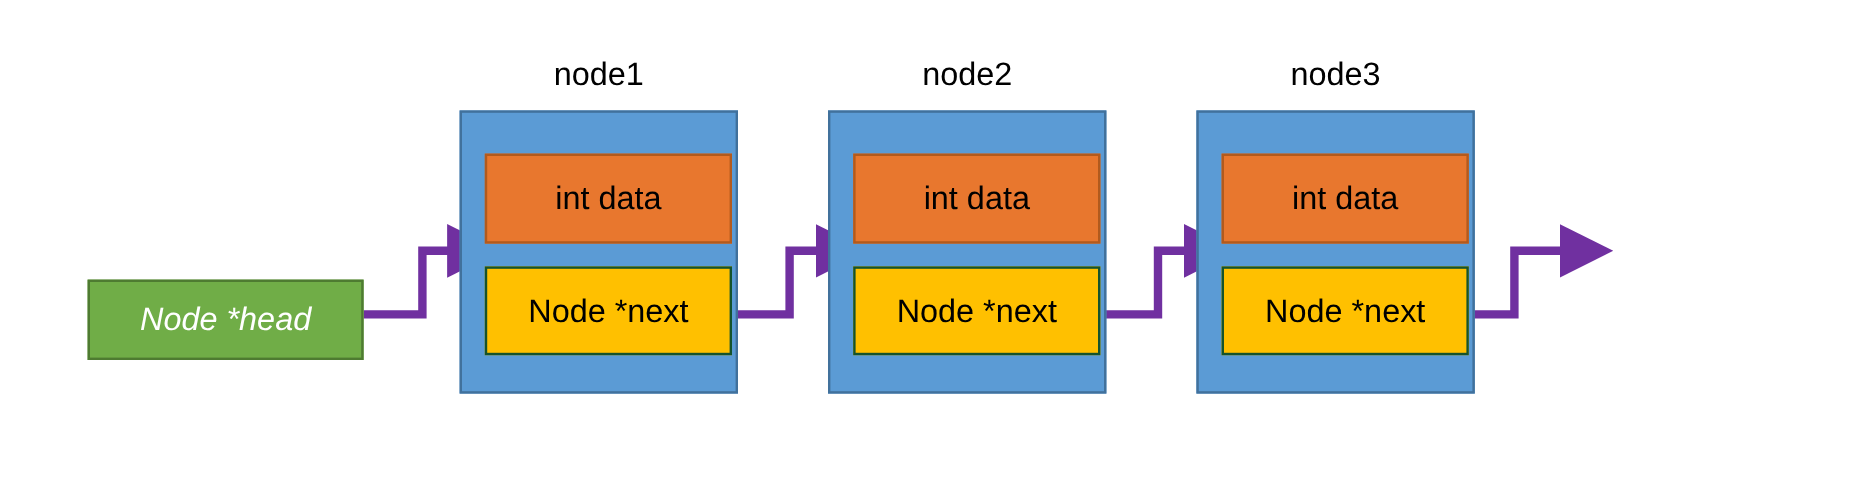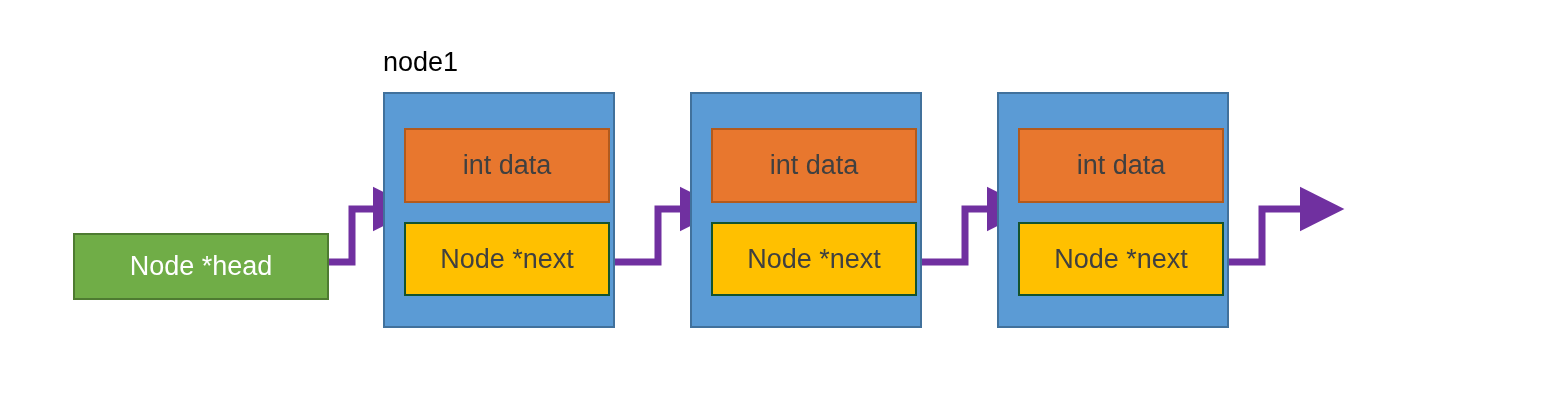--- a/index.html
+++ b/index.html
@@ -20,38 +20,39 @@
   svg#wires {
     position: absolute;
     left: 0;
     top: 0;
     width: 1554px;
     height: 414px;
     pointer-events: none;
   }
   .node-label {
     position: absolute;
+    text-align: center;
     font-size: 27px;
     color: #000000;
     letter-spacing: 0px;
     white-space: nowrap;
   }
   .node-box {
     position: absolute;
     box-sizing: border-box;
     background: #5B9BD5;
     border: 2px solid #41719C;
   }
   .field {
     position: absolute;
     box-sizing: border-box;
     display: flex;
     align-items: center;
     justify-content: center;
-    color: #404040;
+    color: #000000;
     font-size: 27px;
     white-space: nowrap;
   }
   .field-data {
     background: #E8772E;
     border: 2px solid #B25A1D;
   }
   .field-next {
     background: #FFC000;
     border: 2px solid #14532d;
@@ -102,43 +103,45 @@
 
     <g>
       <path d="M914,262 L965,262 L965,209 L988,209" fill="none" stroke="#7030A0" stroke-width="7" marker-end="url(#ah)"></path>
     </g>
 
     <g>
       <path d="M1221,262 L1262,262 L1262,209 L1301,209" fill="none" stroke="#7030A0" stroke-width="7" marker-end="url(#ah)"></path>
     </g>
   </svg>
 
-  <div class="head-box" style="left:73px; top:233px; width:256px; height:67px;">
+  <div class="head-box" style="left:73px; top:233px; width:230px; height:67px;font-style:italic;">
     <span>Node *head</span>
   </div>
 
   <div class="node-label" style="left:383px; top:47px; width:232px;">node1</div>
   <div class="node-box" style="left:383px; top:92px; width:232px; height:236px;">
     <div class="field field-data" style="left:19px; top:34px; width:206px; height:75px;">
       <span>int data</span>
     </div>
     <div class="field field-next" style="left:19px; top:128px; width:206px; height:74px;">
       <span>Node *next</span>
     </div>
   </div>
 
+  <div class="node-label" style="left:690px; top:47px; width:232px;">node2</div>
   <div class="node-box" style="left:690px; top:92px; width:232px; height:236px;">
     <div class="field field-data" style="left:19px; top:34px; width:206px; height:75px;">
       <span>int data</span>
     </div>
     <div class="field field-next" style="left:19px; top:128px; width:206px; height:74px;">
       <span>Node *next</span>
     </div>
   </div>
 
+  <div class="node-label" style="left:997px; top:47px; width:232px;">node3</div>
   <div class="node-box" style="left:997px; top:92px; width:232px; height:236px;">
     <div class="field field-data" style="left:19px; top:34px; width:206px; height:75px;">
       <span>int data</span>
     </div>
     <div class="field field-next" style="left:19px; top:128px; width:206px; height:74px;">
       <span>Node *next</span>
     </div>
   </div>
 
 

